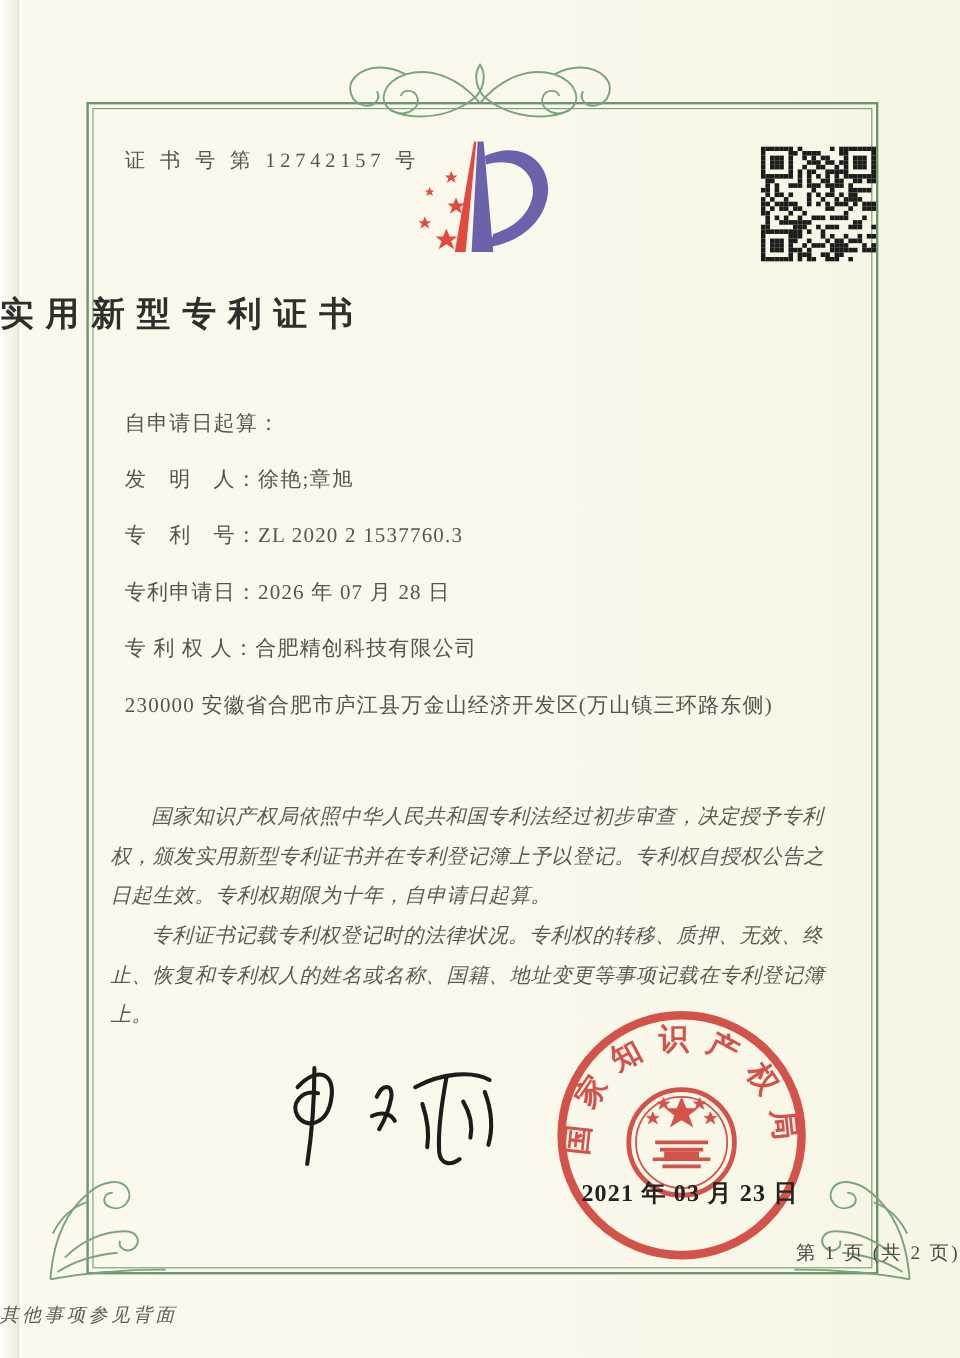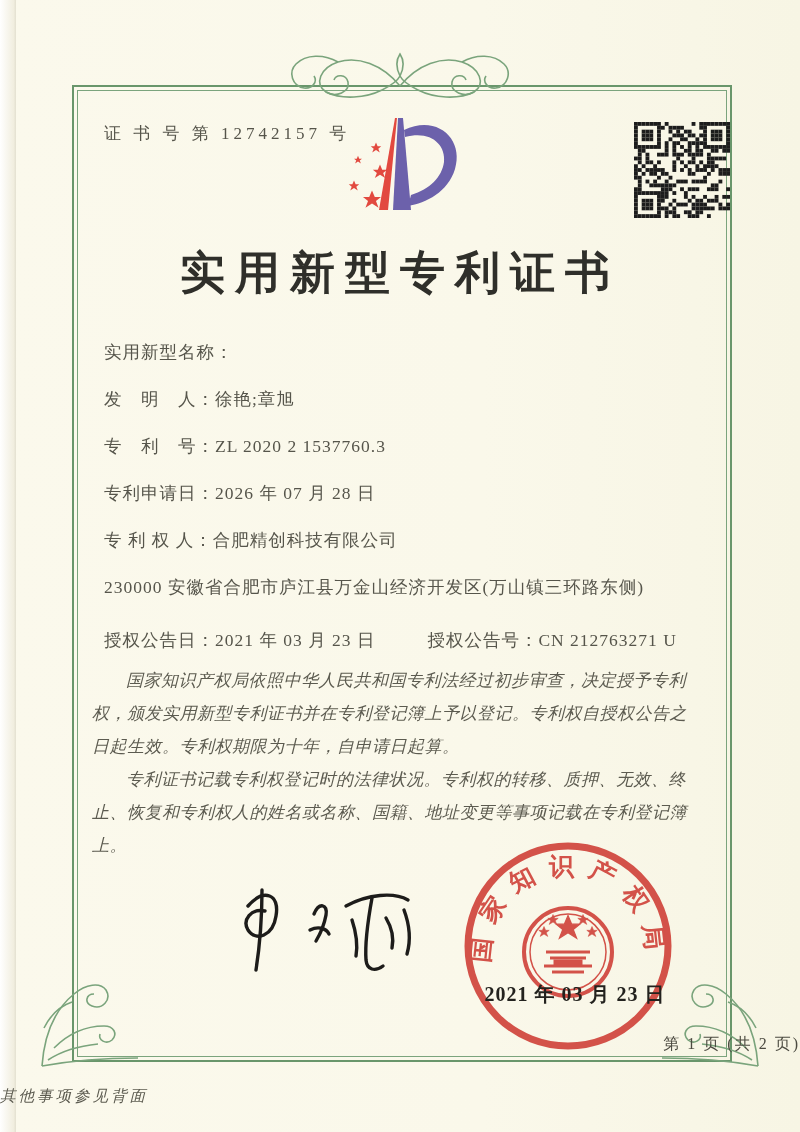--- a/index.html
+++ b/index.html
@@ -27,21 +27,21 @@
   }
   .ornament{position:absolute;pointer-events:none;}
   .cert-no{
     position:absolute;left:104px;top:122px;
     font-size:17px;letter-spacing:4px;color:#55544a;
   }
   .logo{position:absolute;left:332px;top:106px;}
   .qr{position:absolute;left:634px;top:122px;width:96px;height:96px;}
   .title{
     position:absolute;left:0;top:243px;width:100%;
-    text-align:center;font-size:45px;font-weight:bold;
+    font-size:28px;font-weight:bold;
     letter-spacing:10px;color:#2f2f2a;
   }
   .fields{
     position:absolute;left:104px;top:338px;width:600px;
     font-size:17.5px;line-height:29px;color:#56554b;letter-spacing:1px;
   }
   .field-row{display:flex;margin-bottom:18px;}
   .field-label{flex:none;white-space:pre;}
   .field-value{flex:1;}
   .grant-row{
@@ -454,21 +454,21 @@
       <rect x="56" y="96" width="4" height="4" fill="#1c1c1c"></rect>
       <rect x="60" y="96" width="4" height="4" fill="#1c1c1c"></rect>
       <rect x="64" y="96" width="4" height="4" fill="#1c1c1c"></rect>
       <rect x="76" y="96" width="4" height="4" fill="#1c1c1c"></rect>
     </svg>
 
   <div class="title">实用新型专利证书</div>
 
   <div class="fields" id="fields-container">
       <div class="field-row">
-        <span class="field-label">实用新型名称：</span>
+        <span class="field-label">自申请日起算：</span>
       </div>
       <div class="field-row">
         <span class="field-label">发　明　人：</span>
         <span class="field-value">徐艳;章旭</span>
       </div>
       <div class="field-row">
         <span class="field-label">专　利　号：</span>
         <span class="field-value">ZL 2020 2 1537760.3</span>
       </div>
       <div class="field-row">
@@ -477,24 +477,20 @@
       </div>
       <div class="field-row">
         <span class="field-label">专 利 权 人：</span>
         <span class="field-value">合肥精创科技有限公司</span>
       </div>
       <div class="field-row">
         <span class="field-value">230000 安徽省合肥市庐江县万金山经济开发区(万山镇三环路东侧)</span>
       </div>
     </div>
 
-  <div class="grant-row">
-    <span class="grant-pair"><span>授权公告日：</span><span>2021 年 03 月 23 日</span></span>
-    <span class="grant-pair"><span>授权公告号：</span><span>CN 212763271 U</span></span>
-  </div>
 
   <div class="body-text">
     <p>国家知识产权局依照中华人民共和国专利法经过初步审查，决定授予专利权，颁发实用新型专利证书并在专利登记簿上予以登记。专利权自授权公告之日起生效。专利权期限为十年，自申请日起算。</p>
     <p>专利证书记载专利权登记时的法律状况。专利权的转移、质押、无效、终止、恢复和专利权人的姓名或名称、国籍、地址变更等事项记载在专利登记簿上。</p>
   </div>
 
 
   <svg class="signature-svg" width="210" height="110" viewBox="0 0 210 110">
     <g fill="none" stroke="#1d1c1a" stroke-width="3.4" stroke-linecap="round">
       <path d="M30,28 C46,10 62,16 58,38 C55,58 38,64 30,52 C24,42 33,30 47,33"></path>

